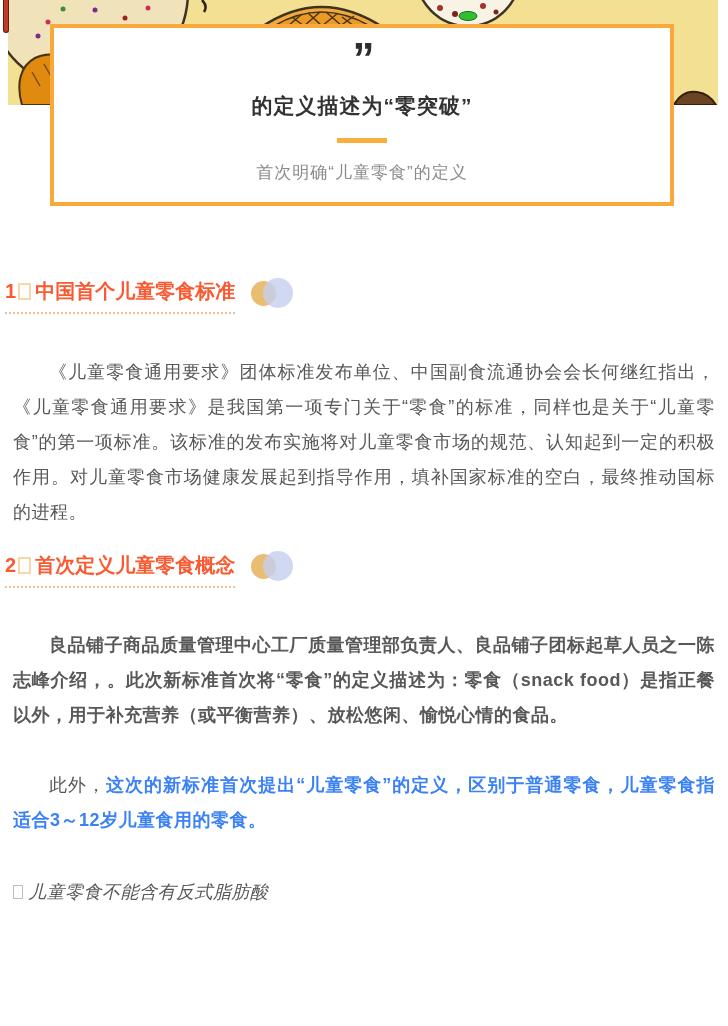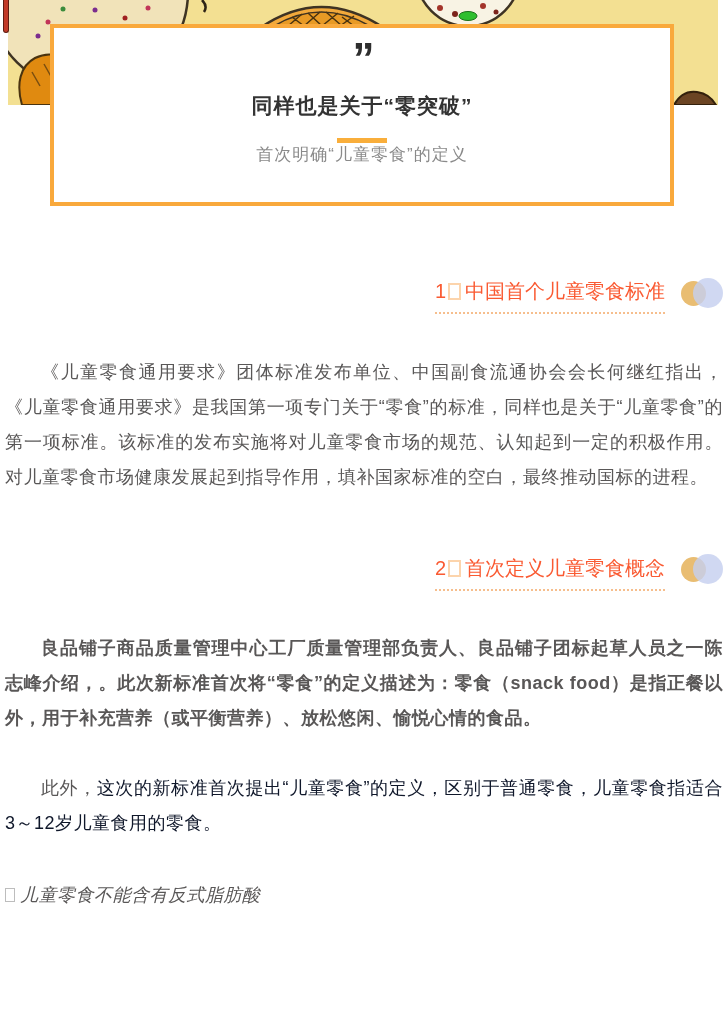--- a/index.html
+++ b/index.html
@@ -27,57 +27,57 @@
   }
   .quote-mark {
     margin-top:8px; font-size:44px; line-height:46px; font-weight:bold;
     color:#2e2e2e; letter-spacing:-3px;
   }
   .card-title {
     margin-top:12px; font-size:21px; line-height:24px; font-weight:bold;
     color:#333333; letter-spacing:1px;
   }
   .card-divider { width:50px; height:5px; background:#F9AE3B; margin:20px auto 0; }
-  .card-subtitle { font-size:17px; color:#8A8A8A; letter-spacing:1px;text-align:center; }
+  .card-subtitle { margin-top:18px; font-size:17px; color:#8A8A8A; letter-spacing:1px;text-align:center; }
 
   
   .content { padding:0 5px; }
   .section-head {
-    margin:0; font-size:20px; line-height:26px; font-weight:normal;
-    color:#FA5A32; white-space:nowrap;text-align:right;
+    margin:0; font-size:20px; line-height:26px; font-weight:bold;
+    color:#FA5A32; white-space:nowrap;
   }
   .head-text {
     display:inline-block; padding-bottom:8px;
     border-bottom:2px dotted #F6BE8D;
   }
   .tofu {
     display:inline-block; width:13px; height:17px; box-sizing:border-box;
     border:2px solid rgba(249,169,90,.5); margin:0 4px 0 2px; vertical-align:-2px;
   }
   .circles { display:inline-block; vertical-align:middle; margin-left:16px; white-space:nowrap; }
   .c-tan {
     display:inline-block; width:25px; height:25px; border-radius:50%;
     background:#E9BD72; vertical-align:middle;
   }
   .c-blue {
     display:inline-block; width:30px; height:30px; border-radius:50%;
     background:#C6CFEF; opacity:.82; vertical-align:middle; margin-left:-13px;
   }
   p.body-para {
-    margin:0; font-size:18px; line-height:35px; color:#595757;
+    margin:8px; font-size:18px; line-height:35px; color:#595757;
     text-align:justify; letter-spacing:.5px;
   }
   .indent { text-indent:2em; }
-  .hl { color:#0f172a; font-weight:normal; }
+  .hl { color:#3b82f6; font-weight:bold; }
   .box-bullet {
     display:inline-block; width:10px; height:14px; box-sizing:border-box;
     border:1.5px solid #BDBDBD; margin-right:5px; vertical-align:-1px;
   }
   #p1 { margin-top:41px; }
-  #s2 { margin-top:59px; }
+  #s2 { margin-top:21px; }
   #p2 { margin-top:40px;font-weight:bold; }
   #p3 { margin-top:35px; }
   #s3 { margin-top:42px; }
   #p4 { margin-top:37px;font-style:italic; }
 </style>
 </head>
 <body>
 
 <div class="page">
 
@@ -115,21 +115,21 @@
           <ellipse cx="460" cy="16" rx="9" ry="4.5" fill="#2FBF2F" stroke="#1c6e1c" stroke-width="1"></ellipse>
         </g>
 
         <path d="M666,105 q8,-15 23,-13 q13,2 19,13 Z" fill="#6B4423" stroke="#33200c" stroke-width="2"></path>
       </svg>
     </div>
     <div class="red-sliver"></div>
 
     <div class="quote-card">
       <div class="quote-mark">”</div>
-      <div class="card-title">同样也是关于“零突破”</div>
+      <div class="card-title">的定义描述为“零突破”</div>
       <div class="card-divider"></div>
       <div class="card-subtitle">首次明确“儿童零食”的定义</div>
     </div>
   </div>
 
   <div class="content">
 
     <h2 class="section-head" id="s1">
       <span class="head-text"><span>1</span><span class="tofu"></span><span>中国首个儿童零食标准</span></span><span class="circles"><span class="c-tan"></span><span class="c-blue"></span></span>
     </h2>

